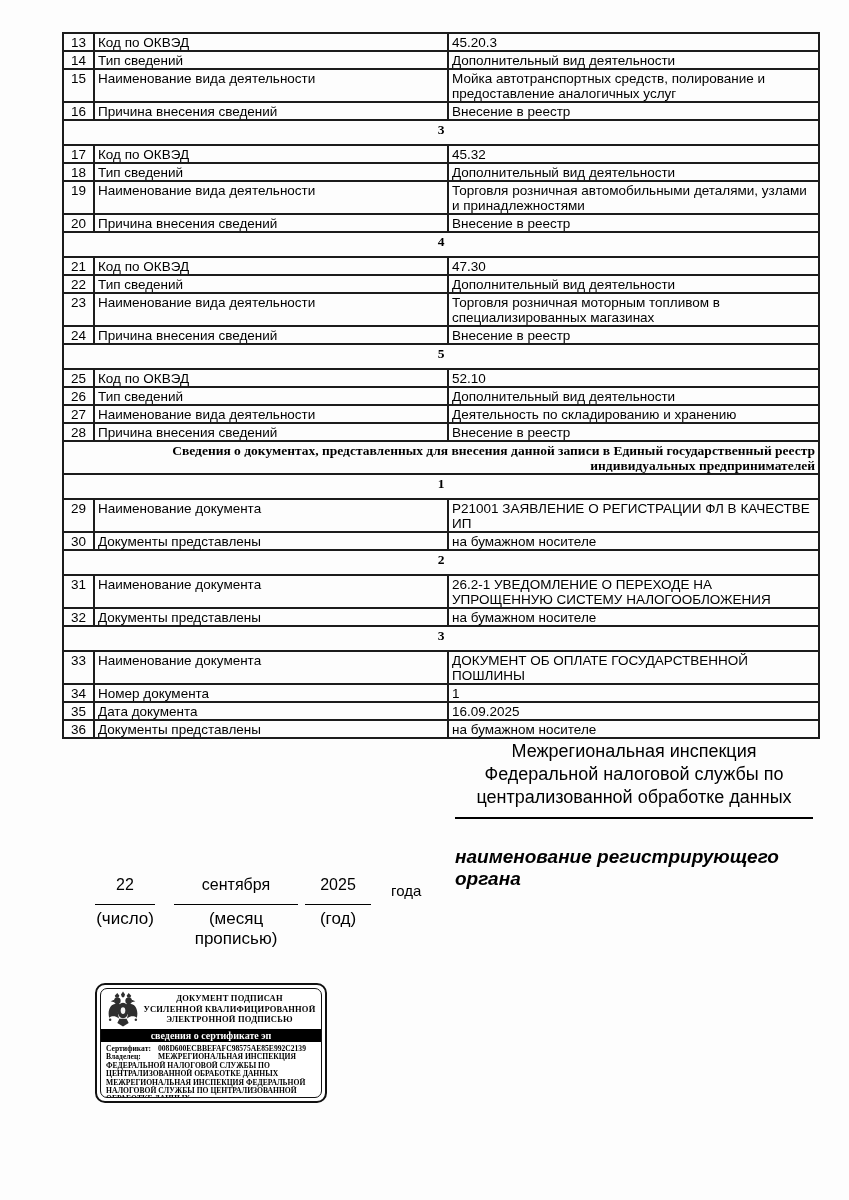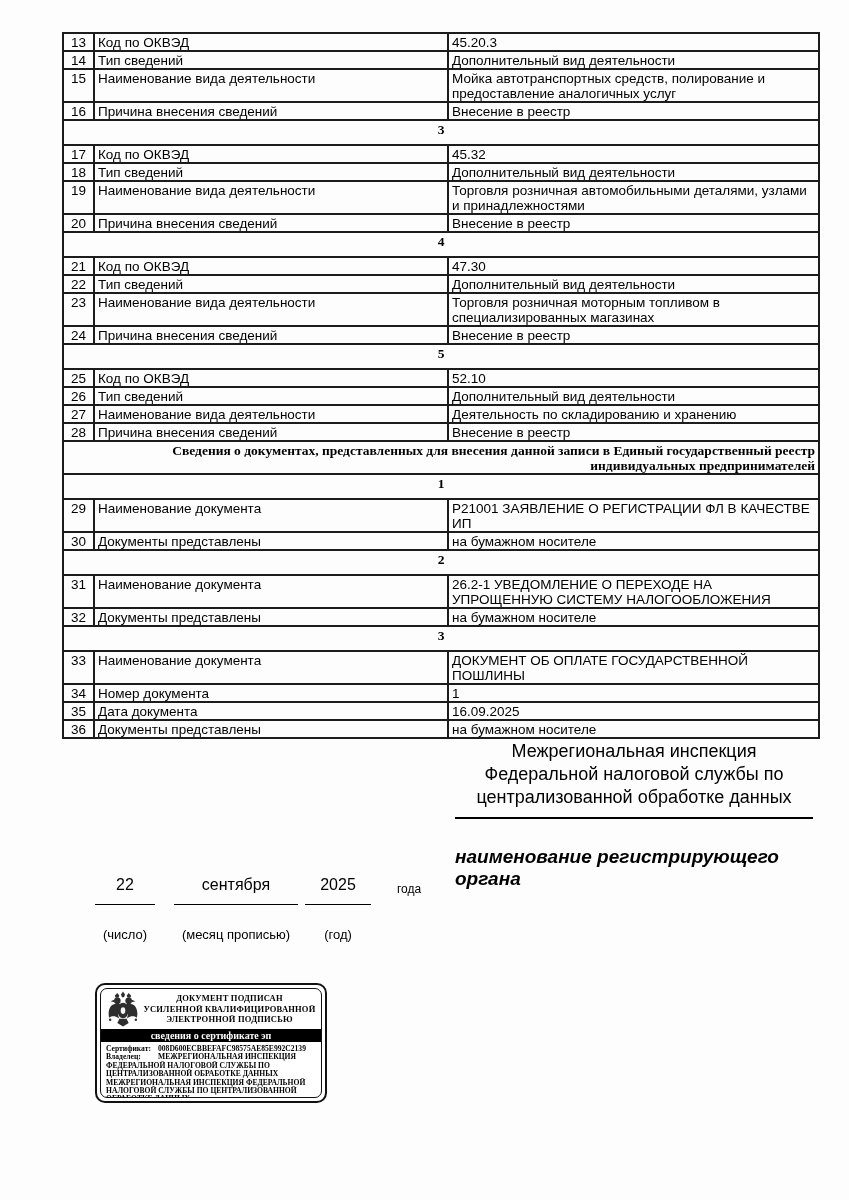--- a/index.html
+++ b/index.html
@@ -57,25 +57,25 @@
     text-align:left;font-size:19px;font-weight:bold;font-style:italic;
   }
   .date-row{
     position:absolute;left:95px;top:876px;display:flex;align-items:flex-start;
   }
   .date-field{display:flex;flex-direction:column;}
   .df-value{
     text-align:center;font-size:16px;line-height:18px;
     padding-bottom:10px;border-bottom:1.5px solid #000;
   }
-  .df-caption{text-align:center;font-size:13px;margin-top:22px;}
+  .df-caption{text-align:center;font-size:17px;margin-top:4px;}
   .f-day{width:60px;}
   .f-month{width:124px;margin-left:19px;}
   .f-year{width:66px;margin-left:7px;}
-  .year-suffix{margin-left:26px;padding-top:6px;font-size:12px;}
+  .year-suffix{margin-left:20px;padding-top:6px;font-size:15px;}
   
   .stamp{
     position:absolute;left:95px;top:983px;width:232px;height:120px;
     border:2.5px solid #111;border-radius:10px;background:#fff;
     padding:3px;
   }
   .stamp-inner{
     width:100%;height:100%;
     border:1px solid #111;border-radius:7px;overflow:hidden;
     display:flex;flex-direction:column;

